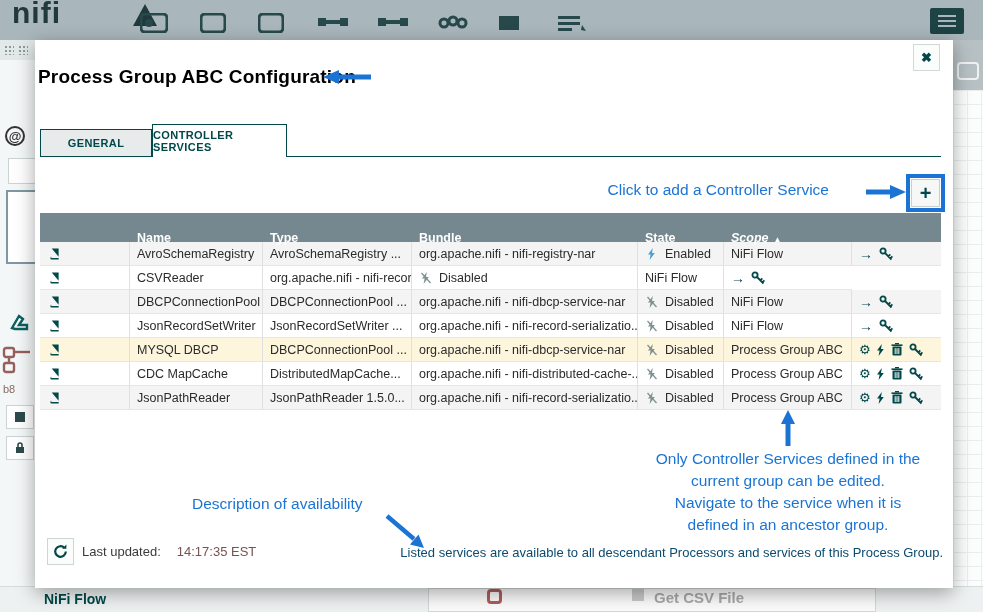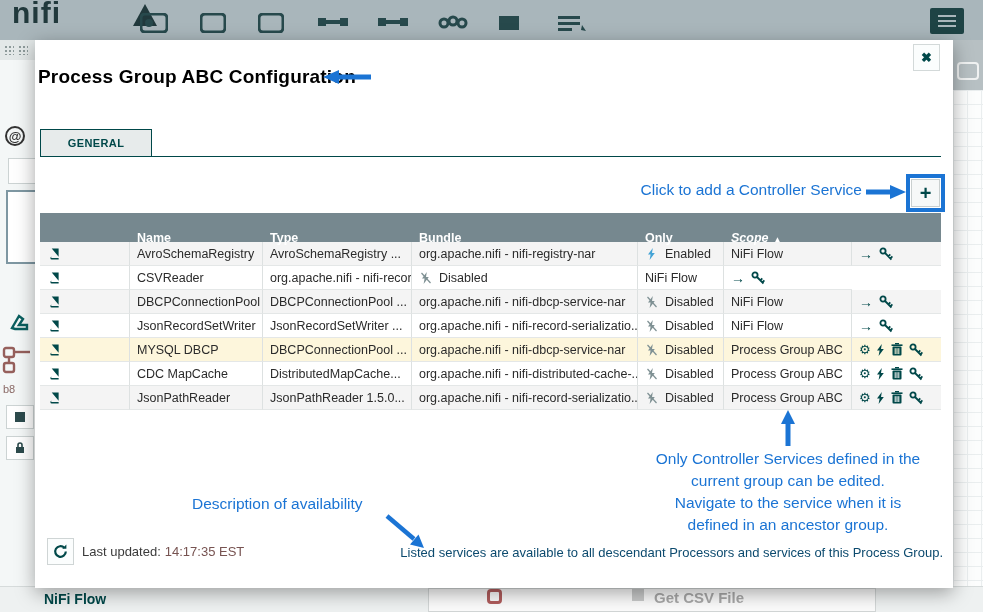--- a/index.html
+++ b/index.html
@@ -97,21 +97,21 @@
   .st-ic{width:14px;display:flex;justify-content:center;margin-right:6px;flex:none;}
   .go-arrow{font-size:14px;font-weight:bold;color:#004849;line-height:1;}
   .gear{font-family:"DejaVu Sans",sans-serif;font-size:13px;color:#004849;line-height:1;}
 
   
   .refresh-btn{position:absolute;left:12px;top:498px;width:27px;height:27px;background:#fbfdfd;
                border:1px solid #cfd5d5;display:flex;align-items:center;justify-content:center;
                cursor:pointer;}
   .last-updated{position:absolute;left:47px;top:504px;font-size:13px;color:#3a3a3a;
                 font-weight:500;}
-  .last-updated b{color:#775351;font-weight:500;margin-left:4px;}
+  .last-updated b{color:#775351;font-weight:500;margin-left:16px;}
   .avail-note{position:absolute;right:10px;top:505px;font-size:13px;color:#0c4a6e;}
 </style>
 </head>
 <body>
 
 <div class="stage">
 
   <div class="topbar">
     <span class="logo-text">nifi</span>
     <span class="logo-drop"></span>
@@ -211,39 +211,42 @@
 
     <svg class="ann-arrow" style="left:288px;top:28px;" width="50" height="18">
       <line x1="15" y1="9" x2="48" y2="9" stroke="#1b74d4" stroke-width="5"></line>
       <polygon points="0,9 16,2 16,16" fill="#1b74d4"></polygon>
     </svg>
 
     <div class="tab-underline"></div>
     <div class="tab tab-general">
         <span>GENERAL</span>
       </div>
-
-    <div class="ann right" style="left:555px;top:139px;width:272px;">
+    <div class="tab tab-cs">
+        <span>CONTROLLER SERVICES</span>
+      </div>
+
+    <div class="ann right" style="left:522px;top:139px;width:272px;">
       <span>Click to add a Controller Service</span>
     </div>
     <svg class="ann-arrow" style="left:831px;top:143px;" width="40" height="18">
       <line x1="0" y1="9" x2="26" y2="9" stroke="#1b74d4" stroke-width="5"></line>
       <polygon points="40,9 24,2 24,16" fill="#1b74d4"></polygon>
     </svg>
     <div class="add-frame">
       <span class="add-btn">+</span>
     </div>
 
     <div class="cs-table">
       <div class="t-head">
         <span class="hc"></span>
         <span class="hc">Name</span>
         <span class="hc">Type</span>
         <span class="hc">Bundle</span>
-        <span class="hc">Only</span>
+        <span class="hc">State</span>
         <span class="hc hc-scope"><span>Scope</span><span class="sort-ind">▲</span></span>
         <span class="hc"></span>
       </div>
 
       <div class="row">
         <span class="cell">
             <svg class="ic-book" viewBox="0 0 12 12">
               <path d="M3 0h7.5v9H3a1.5 1.5 0 0 0 0 3h7.5v-1.6H3.1a.7.7 0 0 1 0-1.4H10.5" fill="#004849"></path>
             </svg>
           </span>

